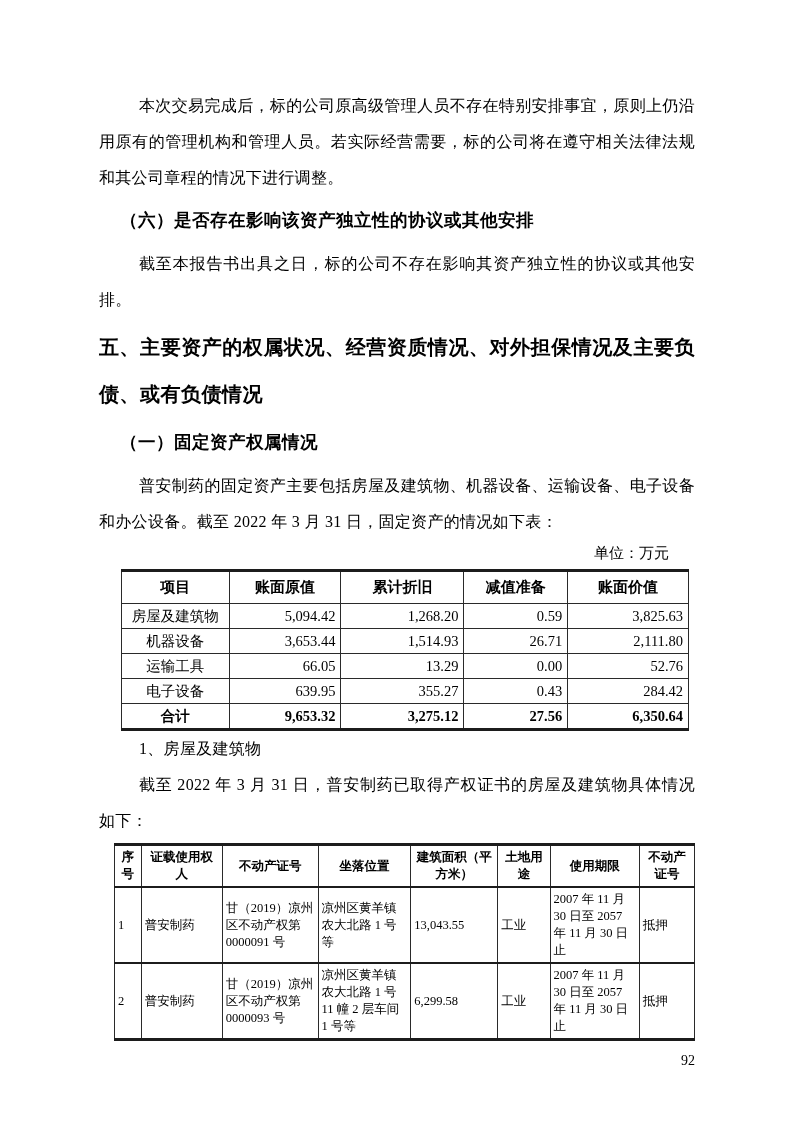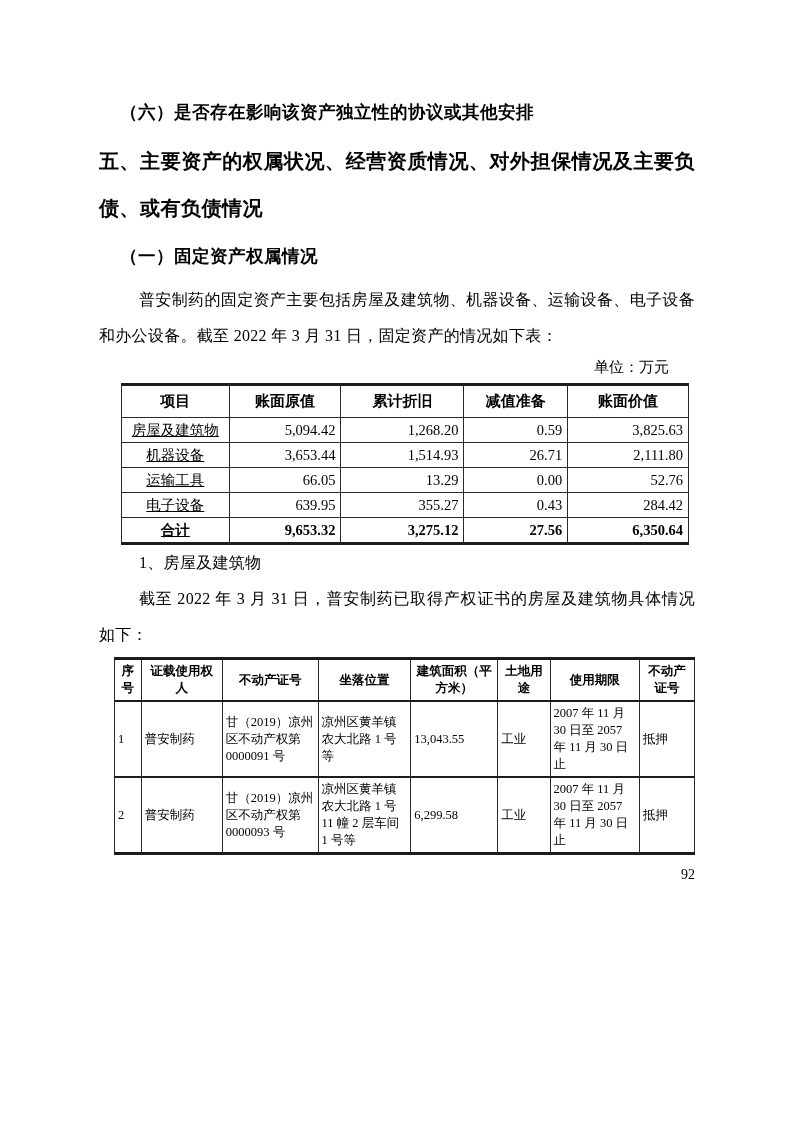--- a/index.html
+++ b/index.html
@@ -55,21 +55,21 @@
     border-bottom: 3px solid #1c1c1c;
   }
   table.t1 th, table.t1 td { border: 1px solid #2a2a2a; }
   table.t1 th {
     font-weight: bold;
     text-align: center;
     padding: 6px 4px;
     font-size: 15px;
   }
   table.t1 td { padding: 2.5px 4px; }
-  table.t1 td.item { text-align: center; text-decoration: underline; }
+  table.t1 td.item { text-align: center; }
   table.t1 td.num { text-align: right; padding-right: 5px; }
   table.t1 tr.total td { font-weight: bold; }
   
   table.t2 {
     width: 581px;
     margin-left: 15px;
     margin-top: 4px;
     border-collapse: collapse;
     font-size: 12.5px;
     border-top: 3px solid #1c1c1c;
@@ -87,23 +87,25 @@
     text-align: right;
     font-size: 14px;
     margin-top: 12px;
   }
 </style>
 </head>
 <body>
 
 <div class="page">
 
+  <p class="body indent">本次交易完成后，标的公司原高级管理人员不存在特别安排事宜，原则上仍沿用原有的管理机构和管理人员。若实际经营需要，标的公司将在遵守相关法律法规和其公司章程的情况下进行调整。</p>
 
   <h3 class="h-sub">（六）是否存在影响该资产独立性的协议或其他安排</h3>
 
+  <p class="body indent">截至本报告书出具之日，标的公司不存在影响其资产独立性的协议或其他安排。</p>
 
   <h2 class="h-main">五、主要资产的权属状况、经营资质情况、对外担保情况及主要负债、或有负债情况</h2>
 
   <h3 class="h-sub">（一）固定资产权属情况</h3>
 
   <p class="body indent">普安制药的固定资产主要包括房屋及建筑物、机器设备、运输设备、电子设备和办公设备。截至 2022 年 3 月 31 日，固定资产的情况如下表：</p>
 
   <div class="unit-note">单位：万元</div>
 
   <table class="t1">

